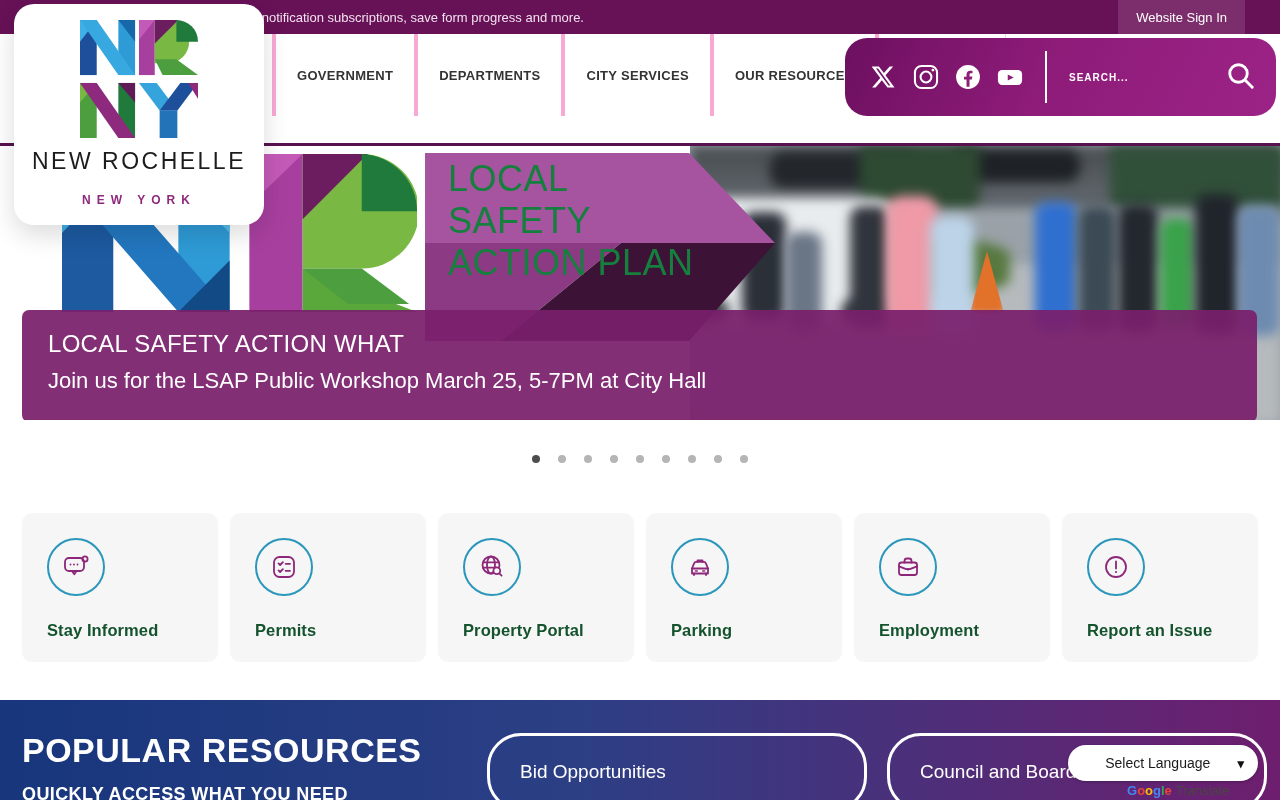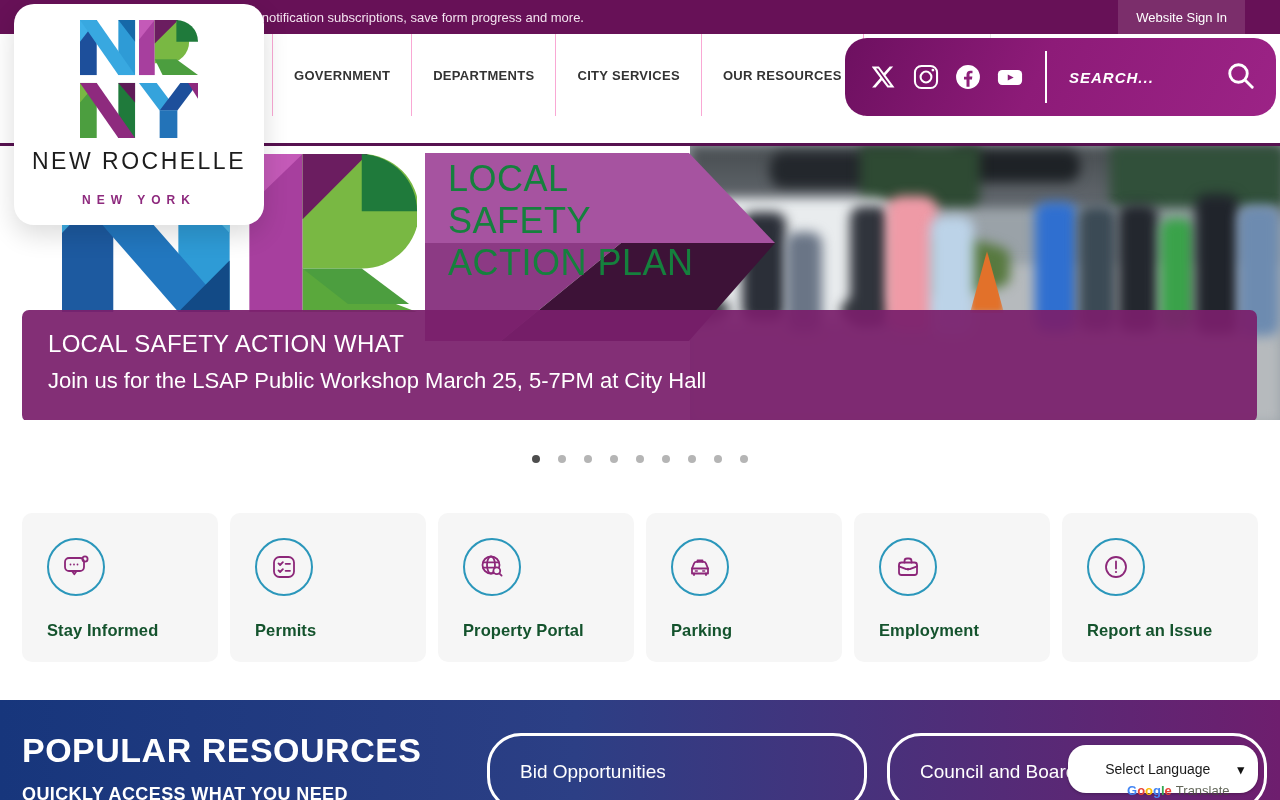--- a/index.html
+++ b/index.html
@@ -9,28 +9,28 @@
   
   .topbar { position:absolute; left:0; top:0; width:1280px; height:34px; background:#671157; display:flex; align-items:center; }
   .topbar-text { margin-left:32px; color:#fff; font-size:13px; }
   .topbar-text a { color:#fff; font-weight:700; text-decoration:none; cursor:pointer; }
   .topbar-text .tagline { margin-left:5px; font-weight:400; color:#f3e3ef; }
   .signin-btn { position:absolute; right:35px; top:0; height:34px; padding:0 18px; background:#7b2e6b; border:none; color:#fff; font-size:13px; font-family:"Liberation Sans", sans-serif; cursor:pointer; }
 
   
   .header { position:absolute; left:0; top:34px; width:1280px; height:82px; background:#fff; }
   .main-nav { position:absolute; left:272px; top:0; height:82px; display:flex; }
-  .nav-item { display:flex; align-items:center; padding:0 21px; font-size:13px; font-weight:700; letter-spacing:.3px; color:#333; border-left:1px solid #f9a8d4; cursor:pointer; white-space:nowrap; }
+  .nav-item { display:flex; align-items:center; padding:0 21px; font-size:13px; font-weight:700; letter-spacing:.3px; color:#333; border-left:4px solid #f9a8d4; cursor:pointer; white-space:nowrap; }
   .nav-item:last-child { border-right:1px solid #e7e7e7; }
 
   .social-search { position:absolute; left:845px; top:4px; width:431px; height:78px; border-radius:22px; background:linear-gradient(115deg,#6d1060 0%, #8d1b78 45%, #9c2386 100%); display:flex; align-items:center; }
   .soc-icon { width:26px; height:26px; margin-left:16px; display:flex; align-items:center; justify-content:center; cursor:pointer; }
   .soc-icon:first-child { margin-left:26px; }
   .vdivider { width:2px; height:52px; background:#fff; margin:0 0 0 22px; }
-  .search-input { flex:1; margin-left:22px; background:transparent; border:none; outline:none; color:#fff; font-size:15px; font-weight:700; letter-spacing:1px; font-family:"Liberation Sans", sans-serif; min-width:40px;font-style:italic; }
+  .search-input { flex:1; margin-left:22px; background:transparent; border:none; outline:none; color:#fff; font-size:10px; font-weight:700; letter-spacing:1px; font-family:"Liberation Sans", sans-serif; min-width:40px; }
   .search-input::placeholder { color:#fff; opacity:1; }
   .search-btn { background:transparent; border:none; margin-right:18px; cursor:pointer; width:34px; height:34px; }
 
   
   .logo-card { position:absolute; left:14px; top:4px; width:250px; height:221px; background:#fff; border-radius:20px; box-shadow:0 10px 26px rgba(0,0,0,.14); z-index:30; text-align:center; cursor:pointer; }
   .logo-card svg { margin-top:16px; }
   .logo-city { margin-top:6px; font-size:23px; font-weight:300; letter-spacing:2.5px; color:#1c1c1c; }
   .logo-state { margin-top:18px; font-size:12px; font-weight:700; letter-spacing:6px; color:#8e2a7e; }
 
   
@@ -55,21 +55,21 @@
   .icon-ring { position:absolute; left:25px; top:25px; width:58px; height:58px; border:2px solid #2b97bb; border-radius:50%; display:flex; align-items:center; justify-content:center; background:transparent; }
   .card-label { position:absolute; left:25px; bottom:22px; font-size:16.5px; font-weight:700; color:#14532d; letter-spacing:.1px; }
 
   
   .footer { position:absolute; left:0; top:700px; width:1280px; height:100px; background:linear-gradient(90deg,#17367c 0%, #2c3f85 45%, #6e1e6e 100%); overflow:visible; }
   .pr-title { position:absolute; left:22px; top:31px; color:#fff; font-size:34px; font-weight:700; letter-spacing:.5px; }
   .pr-sub { position:absolute; left:22px; top:84px; color:#fff; font-size:18px; font-weight:700; letter-spacing:.4px; }
   .pr-btn { position:absolute; top:33px; width:380px; height:78px; border:3px solid #fff; border-radius:34px; background:transparent; color:#fff; font-size:19px; font-family:"Liberation Sans", sans-serif; text-align:left; padding-left:30px; cursor:pointer; }
   .pr-btn.bid { left:487px; }
   .pr-btn.council { left:887px; }
-  .lang-pill { position:absolute; left:1068px; top:45px; width:190px; height:48px; background:#fff; border-radius:18px; z-index:6; display:flex; align-items:center; cursor:pointer; box-shadow:0 1px 3px rgba(0,0,0,.25); }
+  .lang-pill { position:absolute; left:1068px; top:45px; width:190px; height:36px; background:#fff; border-radius:18px; z-index:6; display:flex; align-items:center; cursor:pointer; box-shadow:0 1px 3px rgba(0,0,0,.25); }
   .lang-label { flex:1; text-align:center; font-size:14px; color:#1a1a1a; padding-left:10px; }
   .chevron { margin-right:14px; font-size:13px; color:#111; font-weight:700; }
   .gt-line { position:absolute; left:1127px; top:83px; font-size:13px; z-index:6; }
   .gt-line .g-b { color:#4285F4; font-weight:700; }
   .gt-line .g-r { color:#EA4335; font-weight:700; }
   .gt-line .g-y { color:#FBBC05; font-weight:700; }
   .gt-line .g-g { color:#34A853; font-weight:700; }
   .gt-suffix { color:rgba(70,75,60,.85); margin-left:4px; }
 </style>
 </head>

